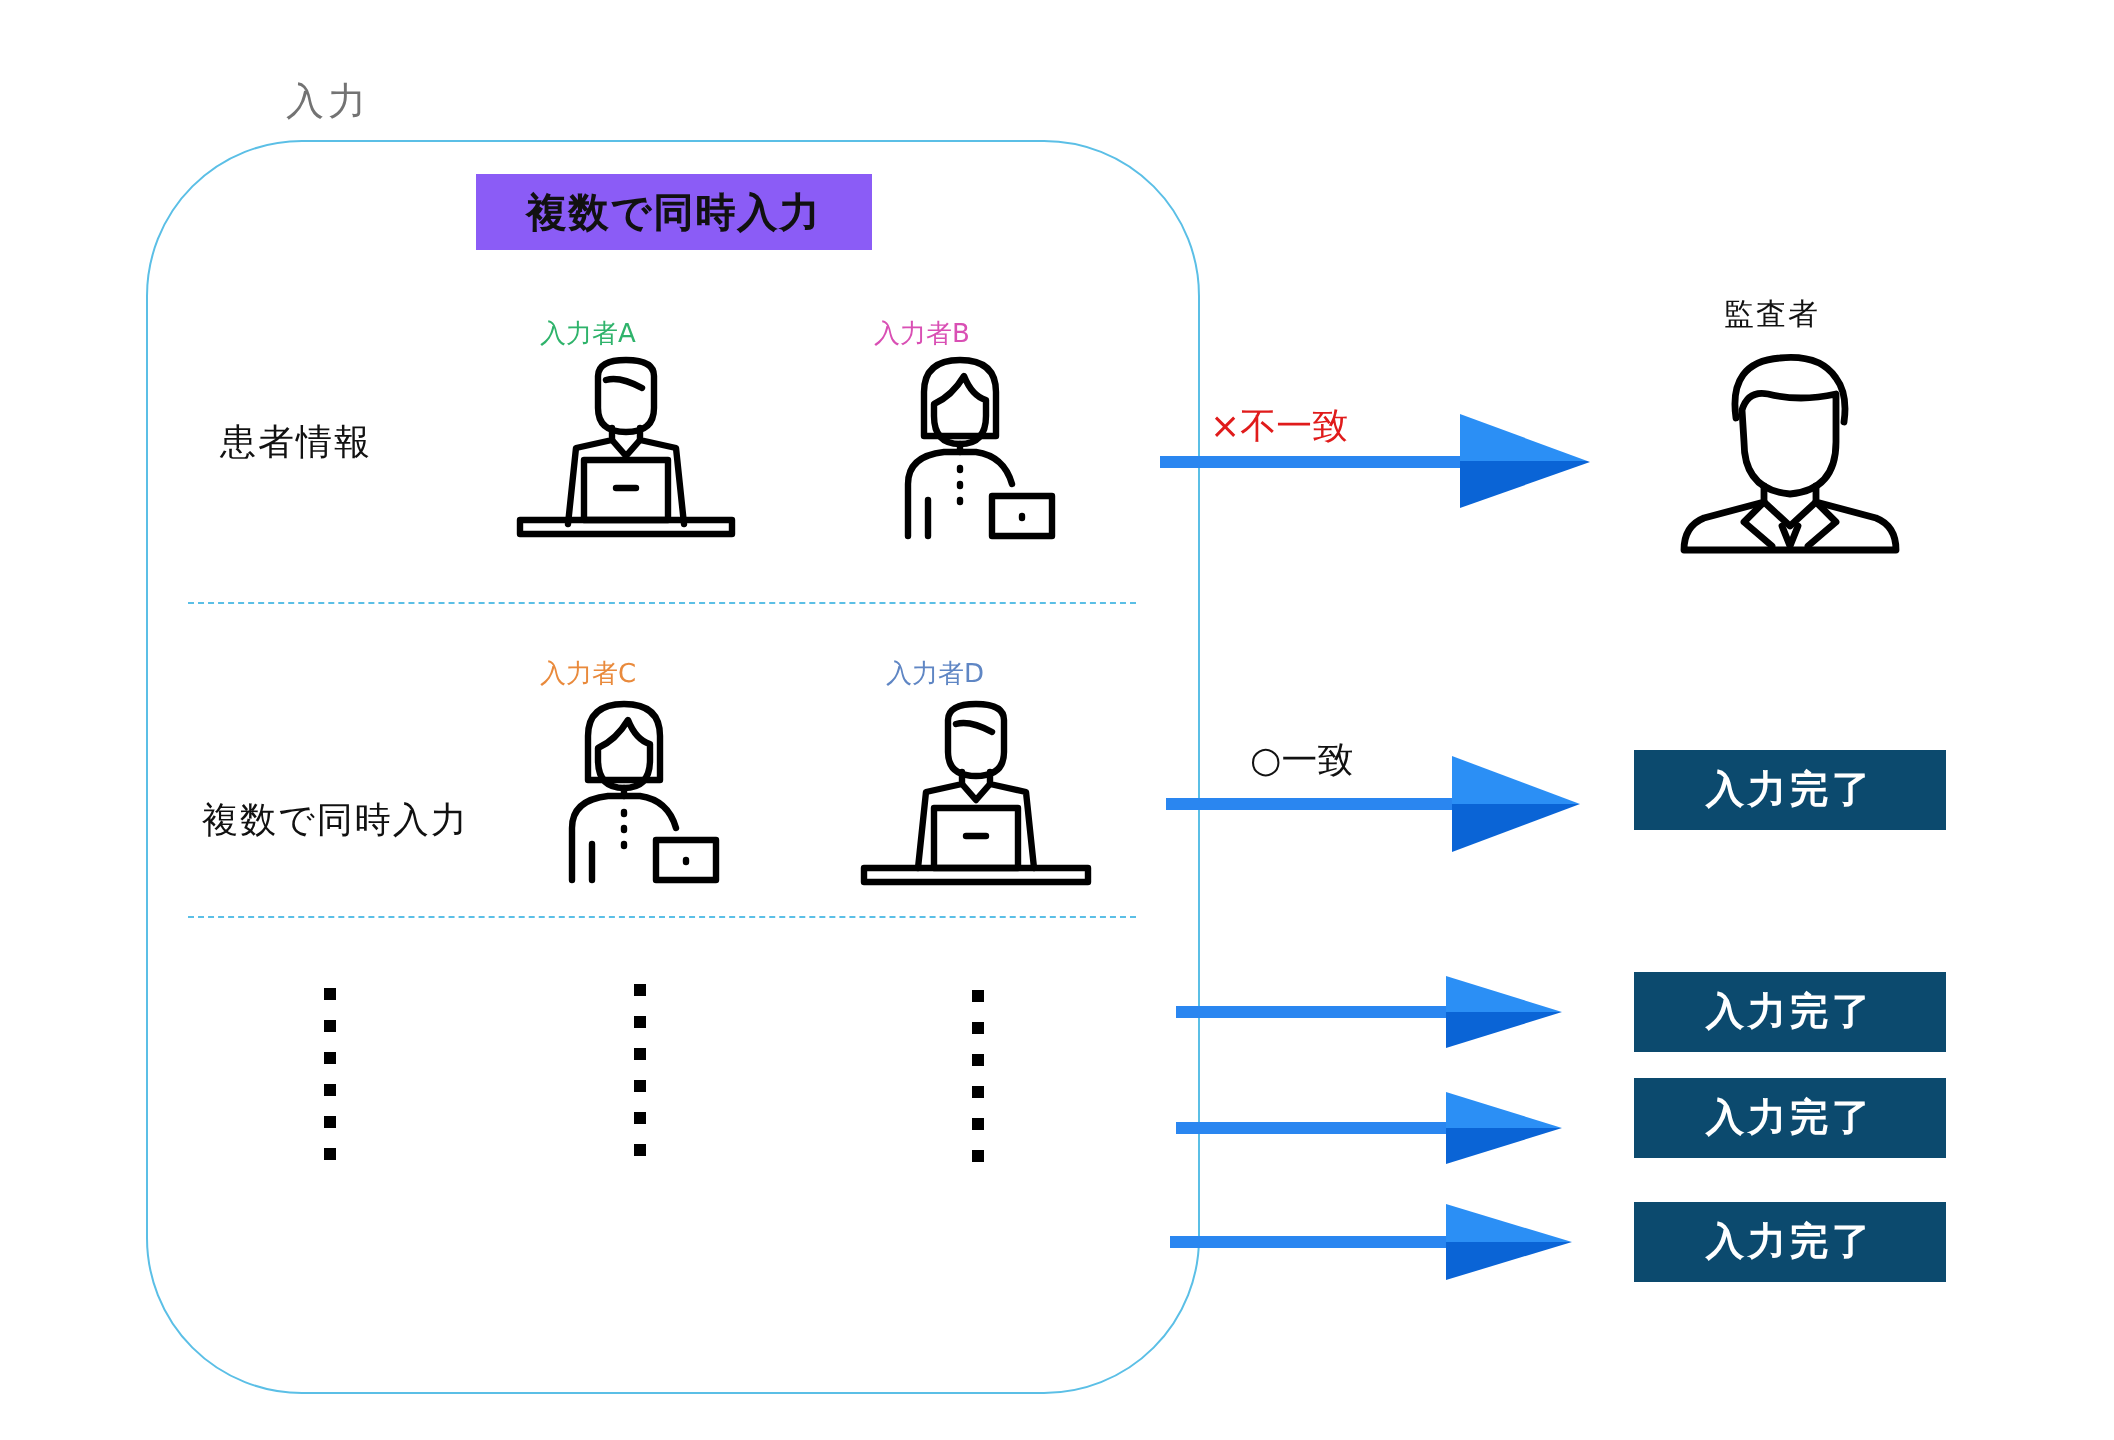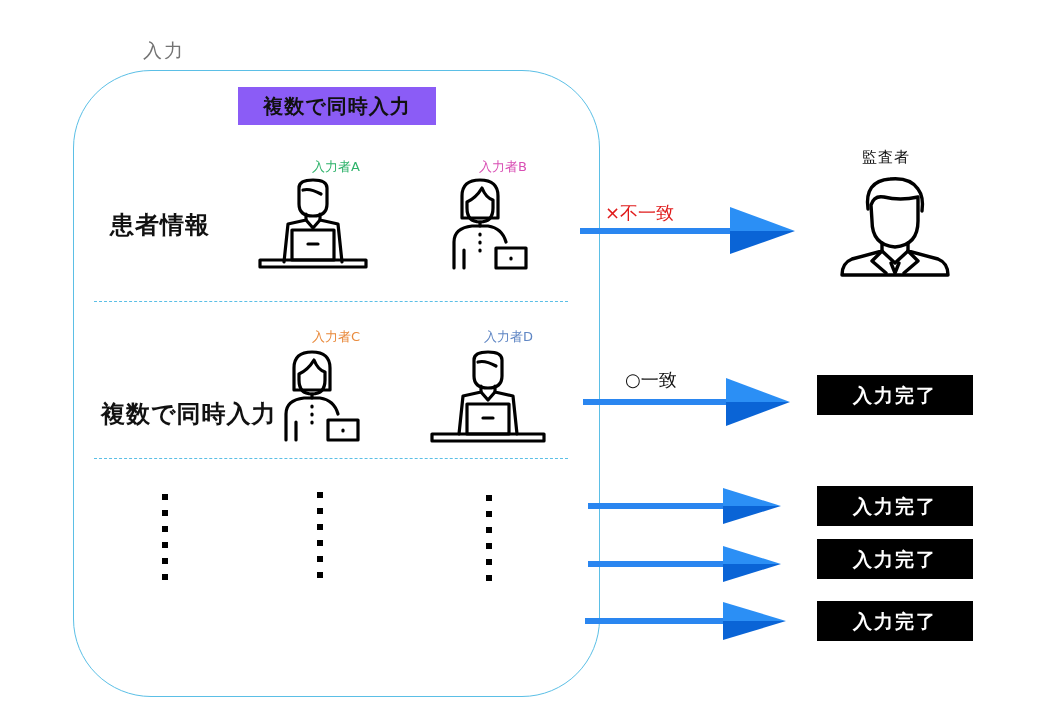--- a/index.html
+++ b/index.html
@@ -4,27 +4,27 @@
 <style>
   html, body { margin:0; padding:0; background:#ffffff; }
   body { width:1057px; height:720px; position:relative; overflow:hidden;
          font-family: "DejaVu Sans", "Liberation Sans", sans-serif; }
   .abs { position:absolute; }
   .group-title { left:143px; top:38px; font-size:19px; color:#737373; letter-spacing:2px; }
   .container { left:73px; top:70px; width:527px; height:627px;
                border:1.5px solid #5bbfe6; border-radius:78px; box-sizing:border-box; }
   .header-box { left:238px; top:87px; width:198px; height:38px; background:#8b5cf6;
                 font-size:20px; font-weight:bold; color:#111; line-height:38px; text-align:center; letter-spacing:1px; }
-  .row-label { font-size:24px; font-weight:bold; color:#111; letter-spacing:1px; }
-  .person-label { font-size:13px; text-align:right; width:90px; }
+  .row-label { font-size:18px; font-weight:normal; color:#111; letter-spacing:1px; }
+  .person-label { font-size:13px; text-align:left; width:90px; }
   .divider { height:0; border-top:1.5px dashed #5bbfe6; }
   .dots { width:6px; }
   .dots span { display:block; width:6px; height:6px; background:#000; margin-bottom:10px; }
   .status-text { font-size:18px; font-weight:normal; }
-  .done-box { width:156px; height:40px; background:#000000; color:#fff; font-size:19px;
+  .done-box { width:156px; height:40px; background:#0c4a6e; color:#fff; font-size:19px;
               font-weight:bold; text-align:center; line-height:40px; letter-spacing:2px; }
   .auditor-label { font-size:15px; color:#111; letter-spacing:1px; }
   svg { overflow:visible; }
 </style>
 </head>
 <body>
 
 <div class="abs group-title">入力</div>
 
 <div class="abs container"></div>

